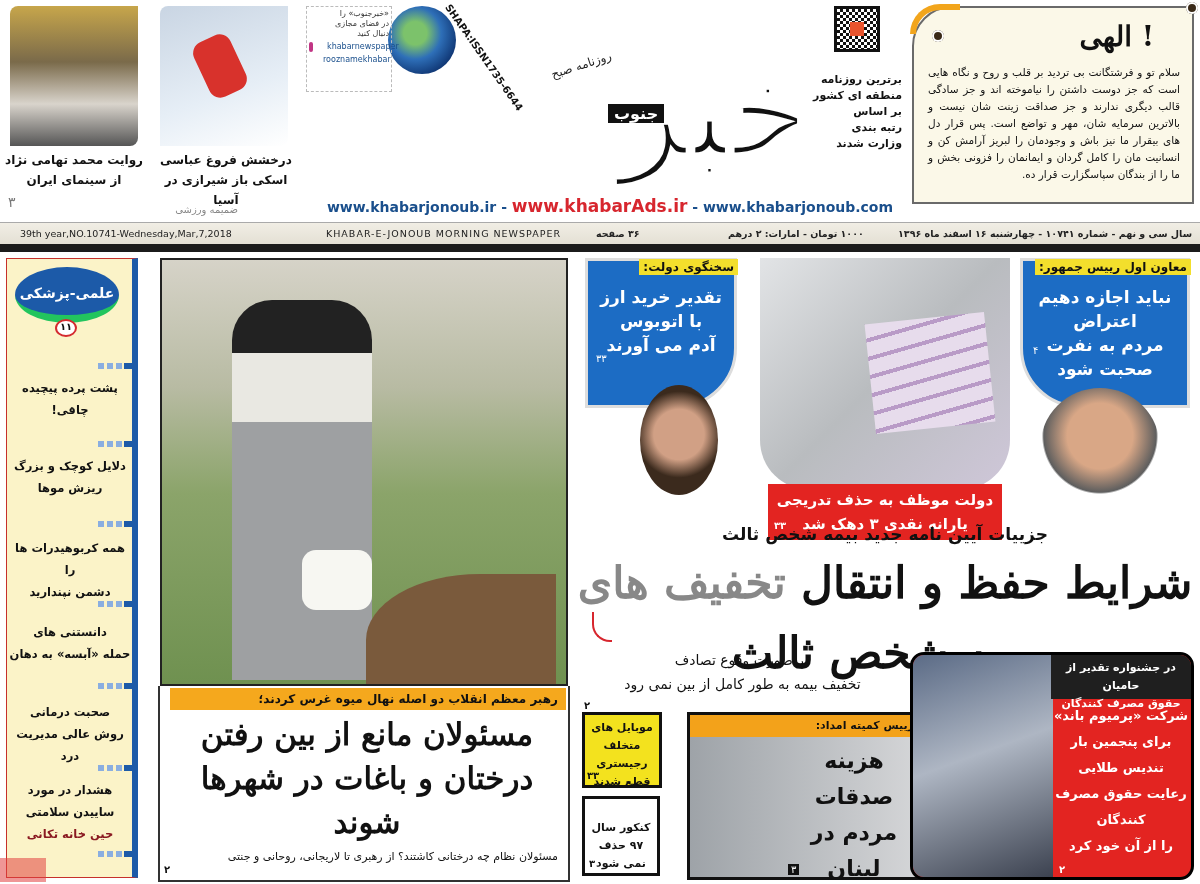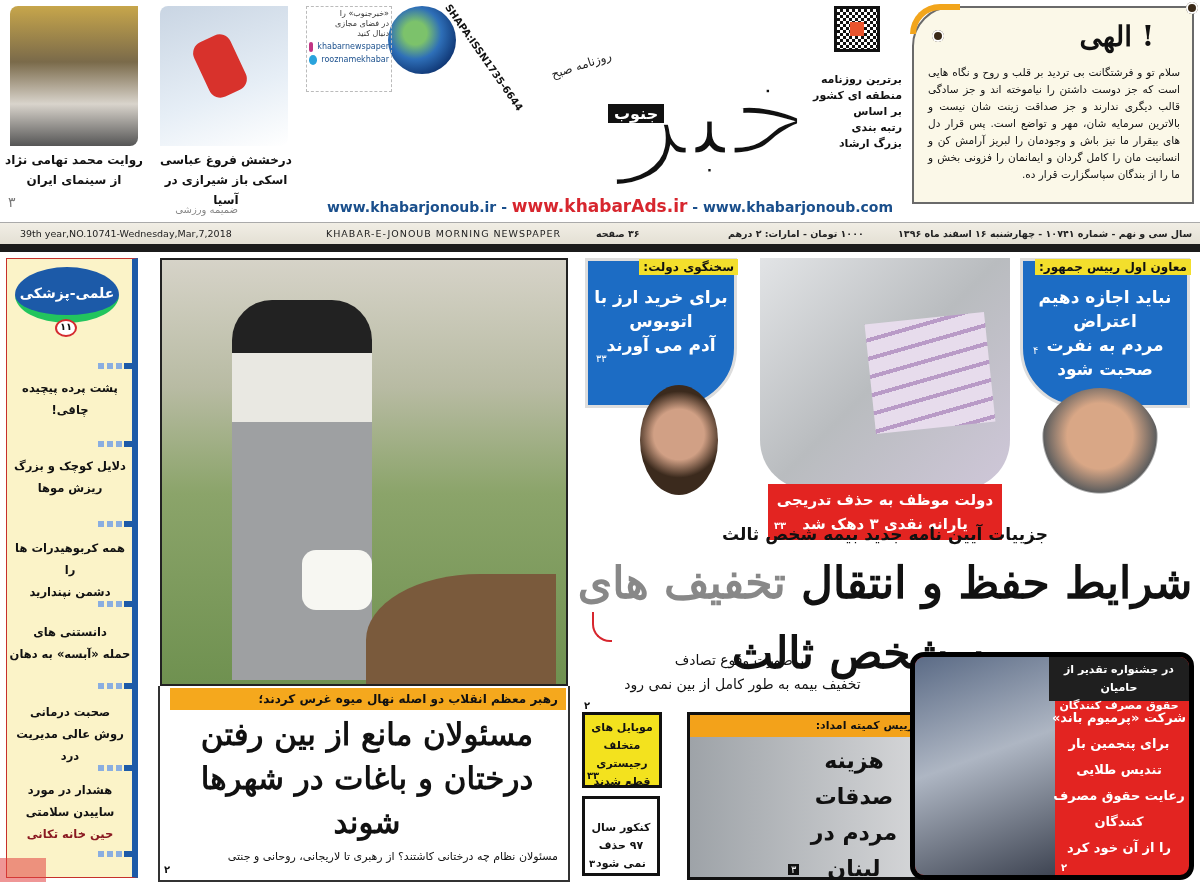--- a/index.html
+++ b/index.html
@@ -16,21 +16,21 @@
 #qr .mid{position:absolute;left:13px;top:13px;width:14px;height:14px;background:#e8552f}
 #rank{left:810px;top:72px;width:92px;font-size:11px;font-weight:bold;line-height:16px;text-align:right;direction:rtl}
 #logo-word{left:440px;top:36px;width:380px;height:150px}
 #logo-word .big{position:absolute;right:10px;top:0;font-size:130px;font-weight:bold;font-family:"DejaVu Serif",serif;color:#111;line-height:150px;letter-spacing:-6px;-webkit-text-stroke:3px #fff}
 #logo-word .sub{position:absolute;left:168px;top:68px;background:#111;color:#fff;font-size:16px;font-weight:bold;padding:0 6px}
 #logo-word .morning{position:absolute;left:110px;top:22px;font-size:12px;color:#222;transform:rotate(-18deg)}
 #globe{left:388px;top:6px;width:68px;height:68px;border-radius:50%;background:radial-gradient(circle at 40% 40%,#7cc26b 0 20%,#2e6fb8 45%,#0b2e6a 80%)}
 #issn{left:452px;top:2px;font-size:10px;font-weight:bold;color:#111;transform:rotate(55deg);transform-origin:left top}
 #social{left:306px;top:6px;width:86px;height:86px;border:1px dashed #bbb;font-size:8px;line-height:10px;padding:2px}
 #social .t{direction:rtl;text-align:right;color:#333}
-#social .row{display:flex;align-items:flex-end;gap:4px;margin-top:3px;font-size:8px;color:#1a4f8c}
+#social .row{display:flex;align-items:flex-end;gap:14px;margin-top:3px;font-size:8px;color:#1a4f8c}
 .ig{width:10px;height:10px;border:2px solid #c13584;border-radius:3px}
 .tg{width:10px;height:10px;border-radius:50%;background:#2aa3dc}
 #urls{left:320px;top:196px;width:580px;text-align:center;font-size:14px;font-weight:bold;color:#1a4f8c;font-family:"DejaVu Sans",sans-serif}
 #urls .mid{color:#d7262e;font-size:17px}
 
 .thumb{background:#ccc;border-radius:8px 0 8px 0;overflow:hidden}
 #t1{left:10px;top:6px;width:128px;height:140px;background:linear-gradient(#c7a64b,#7a6a4a 40%,#d9d4cc 70%,#555)}
 #t2{left:160px;top:6px;width:128px;height:140px;background:linear-gradient(160deg,#c9d5e3,#e6eef6 60%,#fff)}
 #t2 .skier{position:absolute;left:40px;top:30px;width:40px;height:60px;background:#d8322c;border-radius:12px;transform:rotate(-25deg)}
 .cap{font-size:12px;font-weight:bold;text-align:center;direction:rtl;line-height:20px}
@@ -78,21 +78,21 @@
 .arrow{left:592px;top:612px;width:20px;height:30px;border-left:2px solid #d7262e;border-bottom:2px solid #d7262e;border-radius:0 0 0 18px}
 
 #emdad{left:687px;top:712px;width:236px;height:168px;background:linear-gradient(90deg,#9ea3a8,#d5d6d8);border:3px solid #111}
 #emdad .lbl{position:absolute;left:0;right:0;top:0;height:22px;background:#f3a21a;direction:rtl;font-size:11px;font-weight:bold;padding-right:6px;line-height:22px}
 #emdad .hl{position:absolute;right:6px;top:28px;width:120px;direction:rtl;text-align:center;font-size:22px;font-weight:bold;line-height:36px}
 #emdad .pg{position:absolute;left:98px;bottom:2px;background:#111;color:#fff;font-size:10px;padding:0 3px}
 #mob{left:582px;top:712px;width:80px;height:76px;background:#f3e21e;border:3px solid #111;direction:rtl;text-align:center;font-size:11px;font-weight:bold;line-height:18px;padding-top:4px}
 #konk{left:582px;top:796px;width:78px;height:80px;background:#fff;border:3px solid #111;direction:rtl;text-align:center;font-size:11px;font-weight:bold;line-height:18px;padding-top:20px}
 .pgn{position:absolute;font-size:10px;font-weight:bold}
 
-#premium{left:910px;top:652px;width:284px;height:228px;border:5px solid #000000;border-radius:14px;background:#e32421;overflow:hidden}
+#premium{left:910px;top:652px;width:284px;height:228px;border:3px solid #000000;border-radius:14px;background:#e32421;overflow:hidden}
 #premium .pic{position:absolute;left:0;top:0;width:140px;height:222px;background:linear-gradient(160deg,#5b6b86,#aeb6c3 45%,#3c4250)}
 #premium .top{position:absolute;right:0;top:0;width:140px;height:44px;background:#1f1f1f;color:#fff;direction:rtl;text-align:center;font-size:11px;font-weight:bold;line-height:18px;padding-top:4px}
 #premium .hl{position:absolute;right:0;top:48px;width:140px;color:#fff;direction:rtl;text-align:center;font-size:13px;font-weight:bold;line-height:26px}
 #watermark{left:0;top:858px;width:46px;height:24px;background:rgba(226,64,64,.55)}
 </style>
 </head>
 <body>
 
 <div id="prayer" class="abs">
   <div class="corner"></div>
@@ -103,21 +103,21 @@
 </div>
 
 <div id="qr" class="abs">
     <div class="mid"></div>
   </div>
 <div id="rank" class="abs">
   <div>برترین روزنامه</div>
   <div>منطقه ای کشور</div>
   <div>بر اساس</div>
   <div>رتبه بندی</div>
-  <div>بزرگ ارشاد</div>
+  <div>وزارت شدند</div>
 </div>
 
 <div id="globe" class="abs"></div>
 <div id="issn" class="abs">SHAPA:ISSN1735-6644</div>
 <div id="logo-word" class="abs">
   <div class="big">خبر</div>
   <div class="sub">جنوب</div>
   <div class="morning">روزنامه صبح</div>
 </div>
 
@@ -230,21 +230,21 @@
   </div>
 <div id="subsidy" class="abs">
   <div>دولت موظف به حذف تدریجی</div>
   <div>یارانه نقدی ۳ دهک شد</div>
   <span class="pgn" style="left:6px;bottom:2px;color:#fff">۳۳</span>
 </div>
 
 <div id="spk2" class="abs">
   <div class="lbl">سخنگوی دولت:</div>
   <div class="hl">
-      <div>برای خرید ارز با اتوبوس</div>
+      <div>تقدیر خرید ارز با اتوبوس</div>
       <div>آدم می آورند</div>
     </div>
   <div class="pg" style="left:8px;top:92px">۳۳</div>
 </div>
 <div id="face2" class="abs"></div>
 
 <div id="kicker-main" class="abs">جزییات آیین نامه جدید بیمه شخص ثالث</div>
 <div id="hl-main" class="abs"><span>شرایط حفظ و انتقال </span><span class="gray">تخفیف های </span><span>بیمه شخص ثالث</span></div>
 <div class="abs arrow"></div>
 <div id="deck" class="abs">

